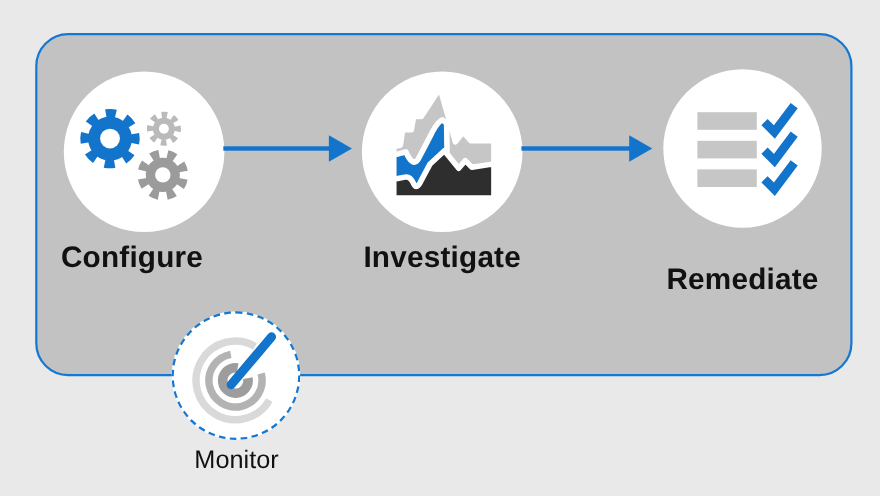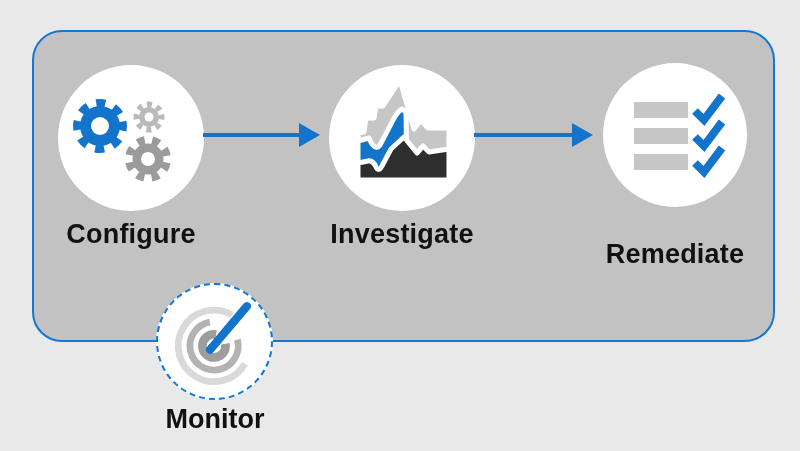--- a/index.html
+++ b/index.html
@@ -24,26 +24,26 @@
   .node-monitor{
     left:156px;top:283px;width:117px;height:117px;
     border:2.5px dashed var(--boundary-border,#1377d4);
     box-sizing:border-box;
   }
   .step-label{
     position:absolute;top:219px;width:240px;margin-left:-120px;
     text-align:center;font-size:27px;font-weight:600;
     color:var(--label-text,#111111);letter-spacing:0.2px;
   }
-  .label-1{left:131px;text-align:center;}
+  .label-1{left:120px;text-align:center;}
   .label-2{left:402px;}
   .label-3{left:675px;margin-top:20px;}
   .monitor-label{
     position:absolute;top:404px;left:215px;width:240px;margin-left:-120px;
-    text-align:center;font-size:27px;font-weight:700;
+    text-align:center;font-size:23px;font-weight:400;
     color:var(--label-text,#111111);
   }
   .arrow{position:absolute;top:123px;height:24px;}
   .arrow .shaft{position:absolute;left:0;top:10px;height:4px;background:var(--accent-blue,#1374cc);}
   .arrow .head{
     position:absolute;top:0;width:0;height:0;
     border-top:12px solid transparent;border-bottom:12px solid transparent;
     border-left:21px solid var(--accent-blue,#1374cc);
   }
   .arrow-1{left:203px;width:117px;}

